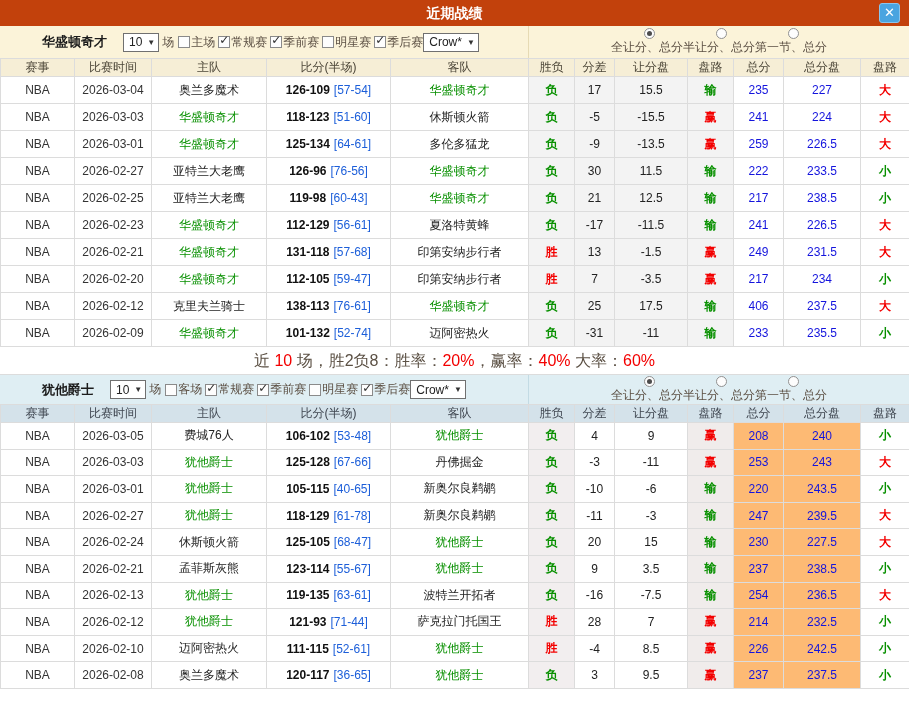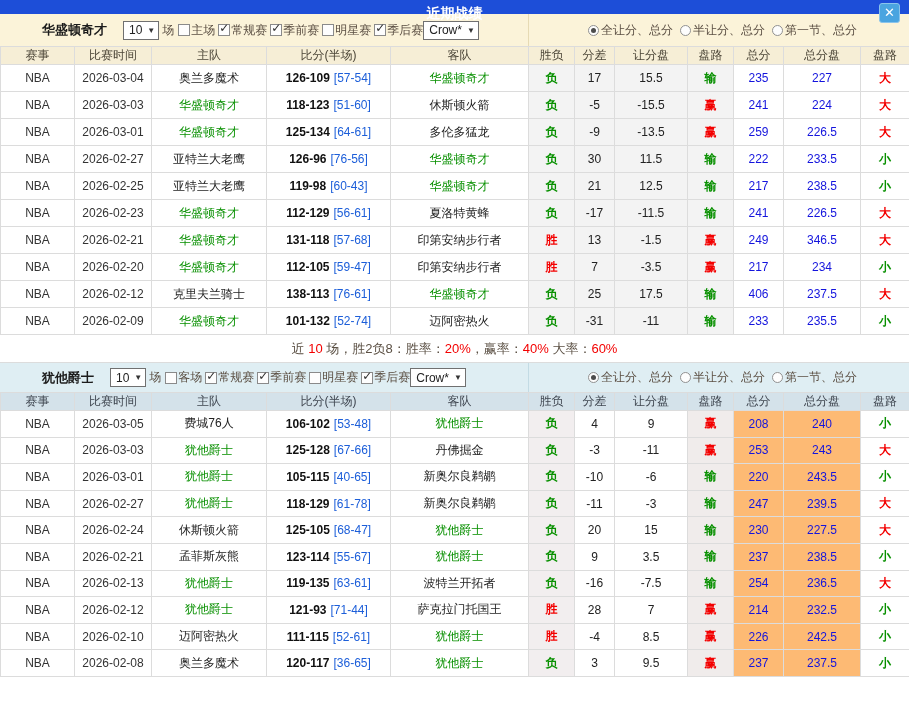--- a/index.html
+++ b/index.html
@@ -2,21 +2,21 @@
 <html><head>
 <meta charset="utf-8">
 <style>
   * { box-sizing: border-box; }
   html,body { margin:0; padding:0; }
   body {
     width:909px; height:728px; overflow:hidden; background:#fff;
     font-family:"Liberation Sans","DejaVu Sans",sans-serif; font-size:12px; color:#222;
   }
   
-  .titlebar { position:relative; height:14px; background:#1d4ed8; color:#fff;
+  .titlebar { position:relative; height:26px; background:#c2410c; color:#fff;
     font-size:14px; font-weight:bold; text-align:center; line-height:26px; }
   .close-btn { position:absolute; right:9px; top:3px; width:21px; height:20px;
     background:#4aa4e0; border:1px solid #8ac4ec; border-radius:3px;
     color:#fff; font-size:13px; font-weight:bold; line-height:18px; text-align:center; cursor:pointer; }
   
   .section-header { display:flex; align-items:stretch; width:909px; }
   .sec1 .section-header { background:#fbf3d9; height:32px; }
   .sec2 .section-header { background:#dfeef3; height:29px; }
   .sh-left { flex:0 0 528px; display:flex; align-items:center; }
   .sh-right { flex:1 1 auto; display:flex; align-items:center; justify-content:center;
@@ -27,21 +27,21 @@
   .ctrl-select { background:#fff; border:1px solid #707070; padding:1px 3px 1px 5px;
     display:inline-flex; align-items:center; gap:5px; height:19px; cursor:pointer; }
   .caret { font-size:8px; color:#333; }
   .unit { margin:0 1px 0 3px; color:#5b4f43; }
   .chk-group { display:inline-flex; align-items:center; color:#5b4f43; }
   .chk-item { display:inline-flex; align-items:center; cursor:pointer; }
   .chk-box { width:12px; height:12px; border:1px solid #8a8a8a; background:#fdfdfd;
     display:inline-block; position:relative; margin:0 1px 0 3px; }
   .chk-box.checked::after { content:"✓"; position:absolute; top:-4px; left:0;
     font-size:12px; font-weight:bold; color:#2b2b2b; }
-  .radio-item { display:inline-flex; align-items:center; cursor:pointer; }
+  .radio-item { display:inline-flex; align-items:center; cursor:pointer;flex-direction:column; }
   .radio { width:11px; height:11px; border:1px solid #919191; border-radius:50%;
     background:#fdfdfd; display:inline-block; position:relative; margin:0 2px 0 7px; }
   .radio.selected::after { content:""; position:absolute; top:2px; left:2px; right:2px; bottom:2px;
     border-radius:50%; background:#4c4c4c; }
   
   table { border-collapse:collapse; table-layout:fixed; width:909px; font-size:12px; }
   th, td { border:1px solid #dcdcdc; text-align:center; padding:0 1px; white-space:nowrap; overflow:hidden; }
   th { font-weight:normal; height:16px; }
   .sec1 th { background:#f6eed6; color:#4c4638; }
   .sec2 th { background:#d4e2ea; color:#3f4650; }
@@ -54,21 +54,21 @@
   .sec2 td:nth-child(10), .sec2 td:nth-child(11) { background:#fdba74; }
   .c-mut { color:#333; }
   .green { color:#089000; }
   .red   { color:#f30000; }
   .blue  { color:#1414dd; }
   .b     { font-weight:bold; }
   .score-b { font-weight:bold; color:#101010; }
   .half { color:#1c5ed9; margin-left:4px;margin-top:16px; }
   
   .summary { height:28px; line-height:28px; text-align:center; background:#fff;
-    border-bottom:1px solid #dcdcdc; color:#5b5044; font-size:13px; }
+    border-bottom:1px solid #dcdcdc; color:#5b5044; font-size:16px; }
 </style>
 </head>
 <body>
 
 <div class="titlebar">
   <span>近期战绩</span>
   <div class="close-btn">
     <span>✕</span>
   </div>
 </div>
@@ -244,21 +244,21 @@
           <td class="c-mut">NBA</td>
           <td class="c-mut">2026-02-21</td>
           <td class="green">华盛顿奇才</td>
           <td><span class="score-b">131-118</span><span class="half">[57-68]</span></td>
           <td>印第安纳步行者</td>
           <td class="b red">胜</td>
           <td>13</td>
           <td>-1.5</td>
           <td class="b red">赢</td>
           <td class="blue">249</td>
-          <td class="blue">346.5</td>
+          <td class="blue">231.5</td>
           <td class="b red">大</td>
         </tr>
         <tr>
           <td class="c-mut">NBA</td>
           <td class="c-mut">2026-02-20</td>
           <td class="green">华盛顿奇才</td>
           <td><span class="score-b">112-105</span><span class="half">[59-47]</span></td>
           <td>印第安纳步行者</td>
           <td class="b red">胜</td>
           <td>7</td>

